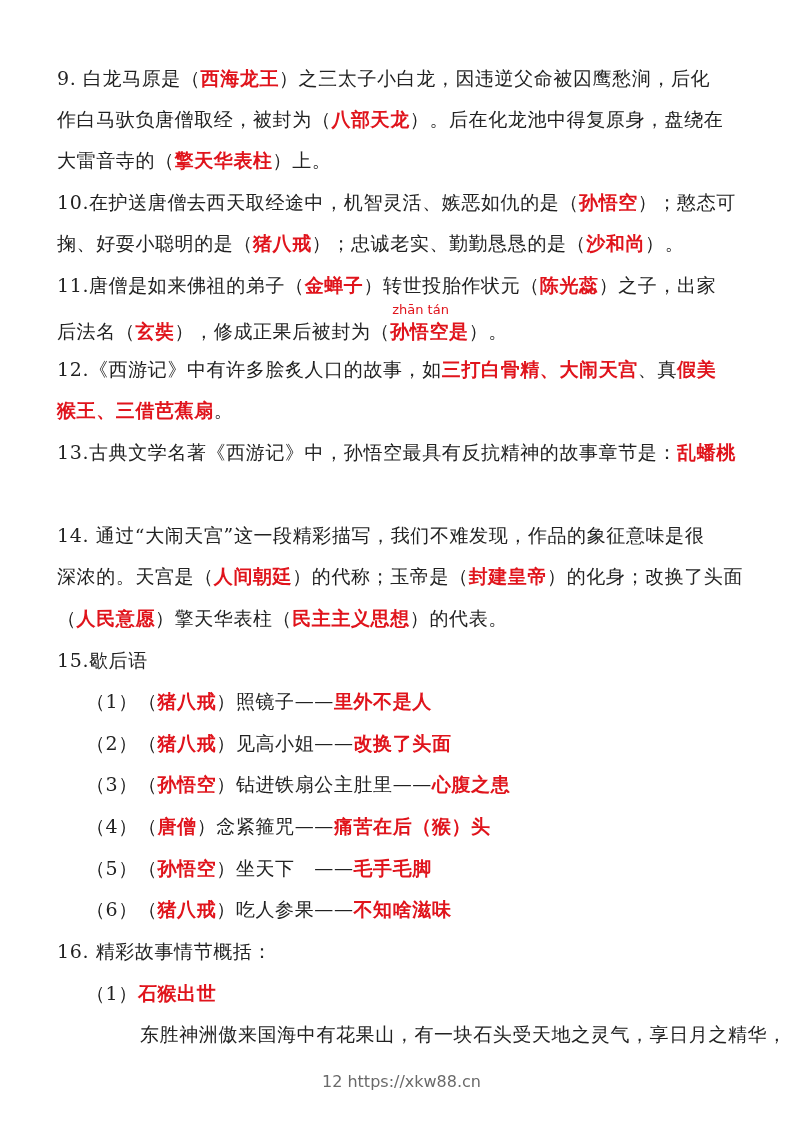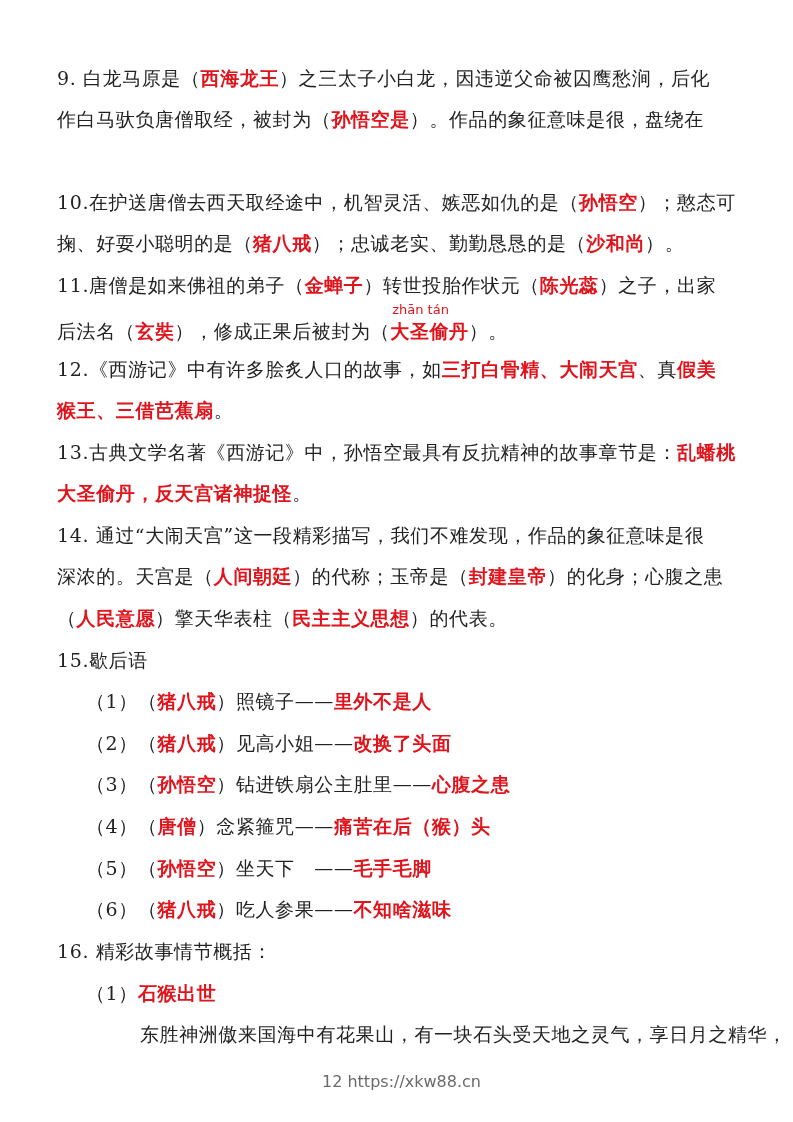--- a/index.html
+++ b/index.html
@@ -21,56 +21,56 @@
   </style>
 </head>
 <body>
 
 <div class="page">
 
   <div class="line" style="top:66px">
     <span>9.  白龙马原是（</span><span class="red">西海龙王</span><span>）之三太子小白龙，因违逆父命被囚鹰愁涧，后化</span>
   </div>
   <div class="line" style="top:107px">
-    <span>作白马驮负唐僧取经，被封为（</span><span class="red">孙悟空是</span><span>）。作品的象征意味是很，盘绕在</span>
+    <span>作白马驮负唐僧取经，被封为（</span><span class="red">八部天龙</span><span>）。后在化龙池中得复原身，盘绕在</span>
+  </div>
+  <div class="line" style="top:148px">
+    <span>大雷音寺的（</span><span class="red">擎天华表柱</span><span>）上。</span>
   </div>
 
   <div class="line" style="top:190px">
     <span>10.在护送唐僧去西天取经途中，机智灵活、嫉恶如仇的是（</span><span class="red">孙悟空</span><span>）；憨态可</span>
   </div>
   <div class="line" style="top:231px">
     <span>掬、好耍小聪明的是（</span><span class="red">猪八戒</span><span>）；忠诚老实、勤勤恳恳的是（</span><span class="red">沙和尚</span><span>）。</span>
   </div>
 
   <div class="line" style="top:273px">
     <span>11.唐僧是如来佛祖的弟子（</span><span class="red">金蝉子</span><span>）转世投胎作状元（</span><span class="red">陈光蕊</span><span>）之子，出家</span>
   </div>
   <div class="line" style="top:319px">
-    <span>后法名（</span><span class="red">玄奘</span><span>），修成正果后被封为（</span><span class="ruby-wrap"><span class="pinyin">zhān tán</span><span class="red">大圣偷丹</span></span><span>）。</span>
+    <span>后法名（</span><span class="red">玄奘</span><span>），修成正果后被封为（</span><span class="ruby-wrap"><span class="pinyin">zhān tán</span><span class="red">孙悟空是</span></span><span>）。</span>
   </div>
 
   <div class="line" style="top:357px">
     <span>12.《西游记》中有许多脍炙人口的故事，如</span><span class="red">三打白骨精</span><span class="red">、</span><span class="red">大闹天宫</span><span>、真</span><span class="red">假美</span>
   </div>
   <div class="line" style="top:398px">
     <span class="red">猴王</span><span class="red">、</span><span class="red">三借芭蕉扇</span><span>。</span>
   </div>
 
   <div class="line" style="top:440px">
     <span>13.古典文学名著《西游记》中，孙悟空最具有反抗精神的故事章节是：</span><span class="red">乱蟠桃</span>
   </div>
-  <div class="line" style="top:481px">
-    <span class="red">大圣偷丹，反天宫诸神捉怪</span><span>。</span>
-  </div>
 
   <div class="line" style="top:523px">
     <span>14. 通过“大闹天宫”这一段精彩描写，我们不难发现，作品的象征意味是很</span>
   </div>
   <div class="line" style="top:564px">
-    <span>深浓的。天宫是（</span><span class="red">人间朝廷</span><span>）的代称；玉帝是（</span><span class="red">封建皇帝</span><span>）的化身；心腹之患</span>
+    <span>深浓的。天宫是（</span><span class="red">人间朝廷</span><span>）的代称；玉帝是（</span><span class="red">封建皇帝</span><span>）的化身；改换了头面</span>
   </div>
   <div class="line" style="top:606px">
     <span>（</span><span class="red">人民意愿</span><span>）擎天华表柱（</span><span class="red">民主主义思想</span><span>）的代表。</span>
   </div>
 
   <div class="line" style="top:648px">15.歇后语</div>
 
   <div class="line ind1" style="top:689px">
     <span>（1）（</span><span class="red">猪八戒</span><span>）照镜子——</span><span class="red">里外不是人</span>
   </div>

